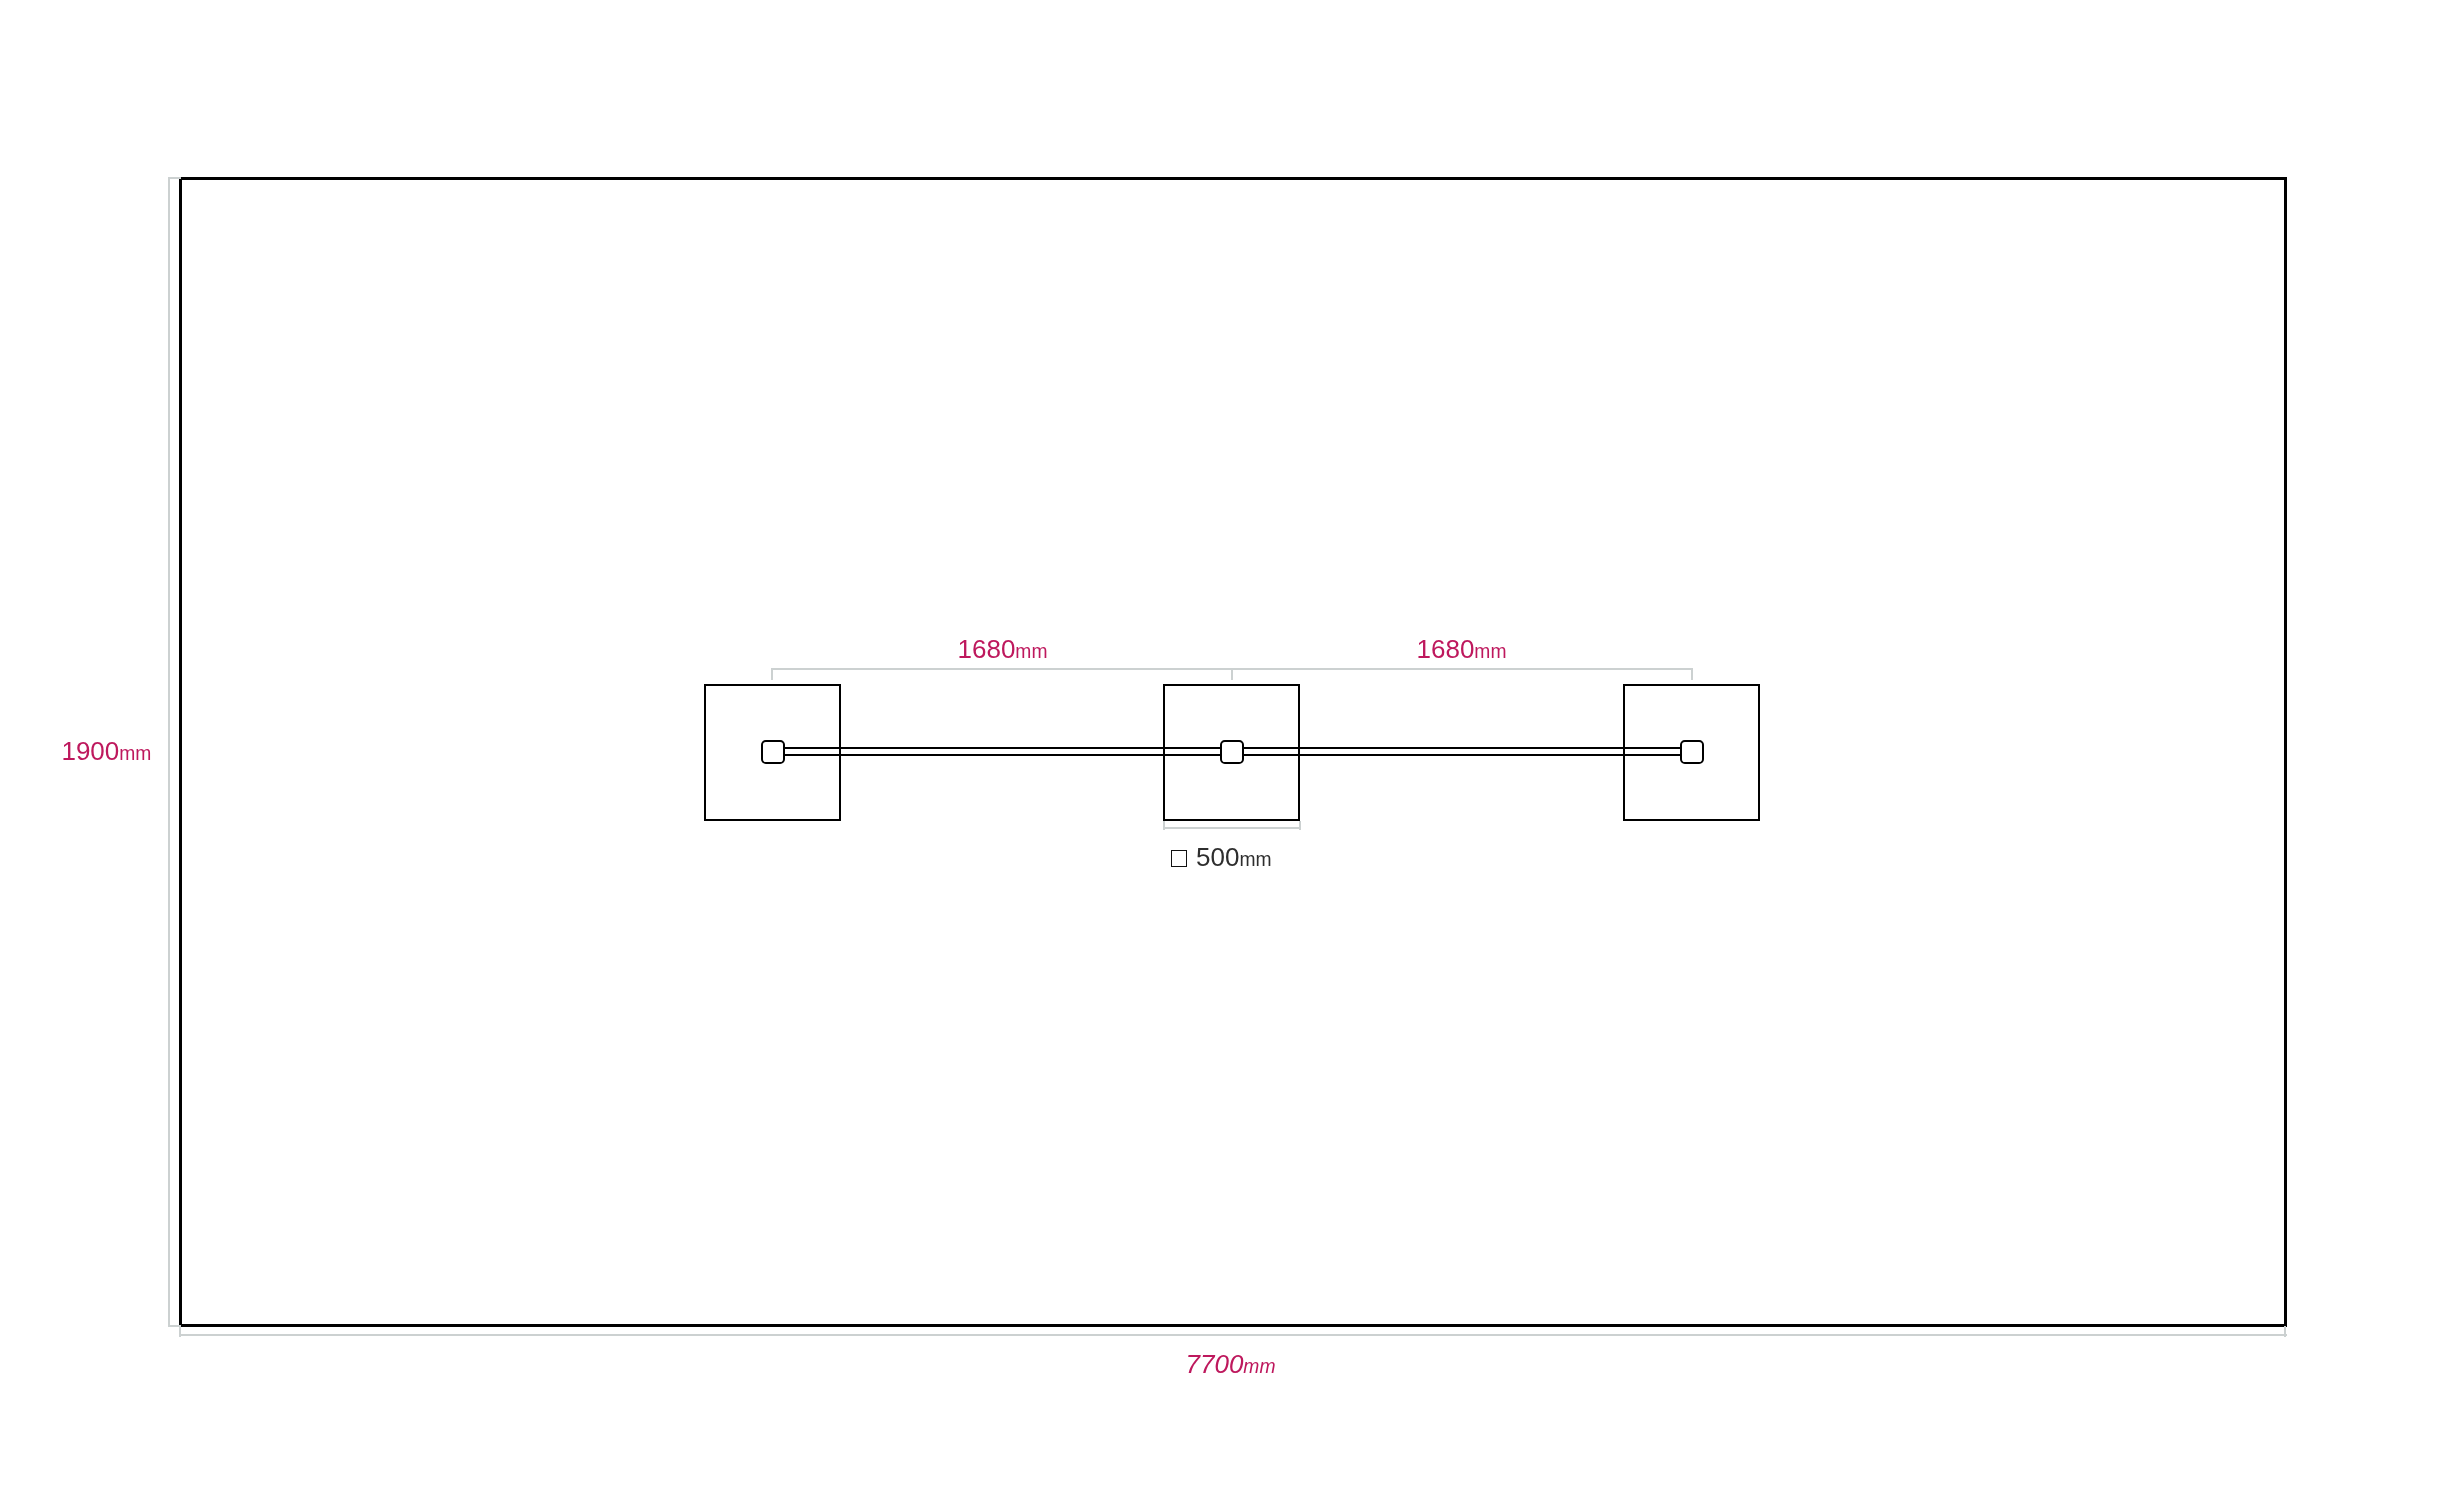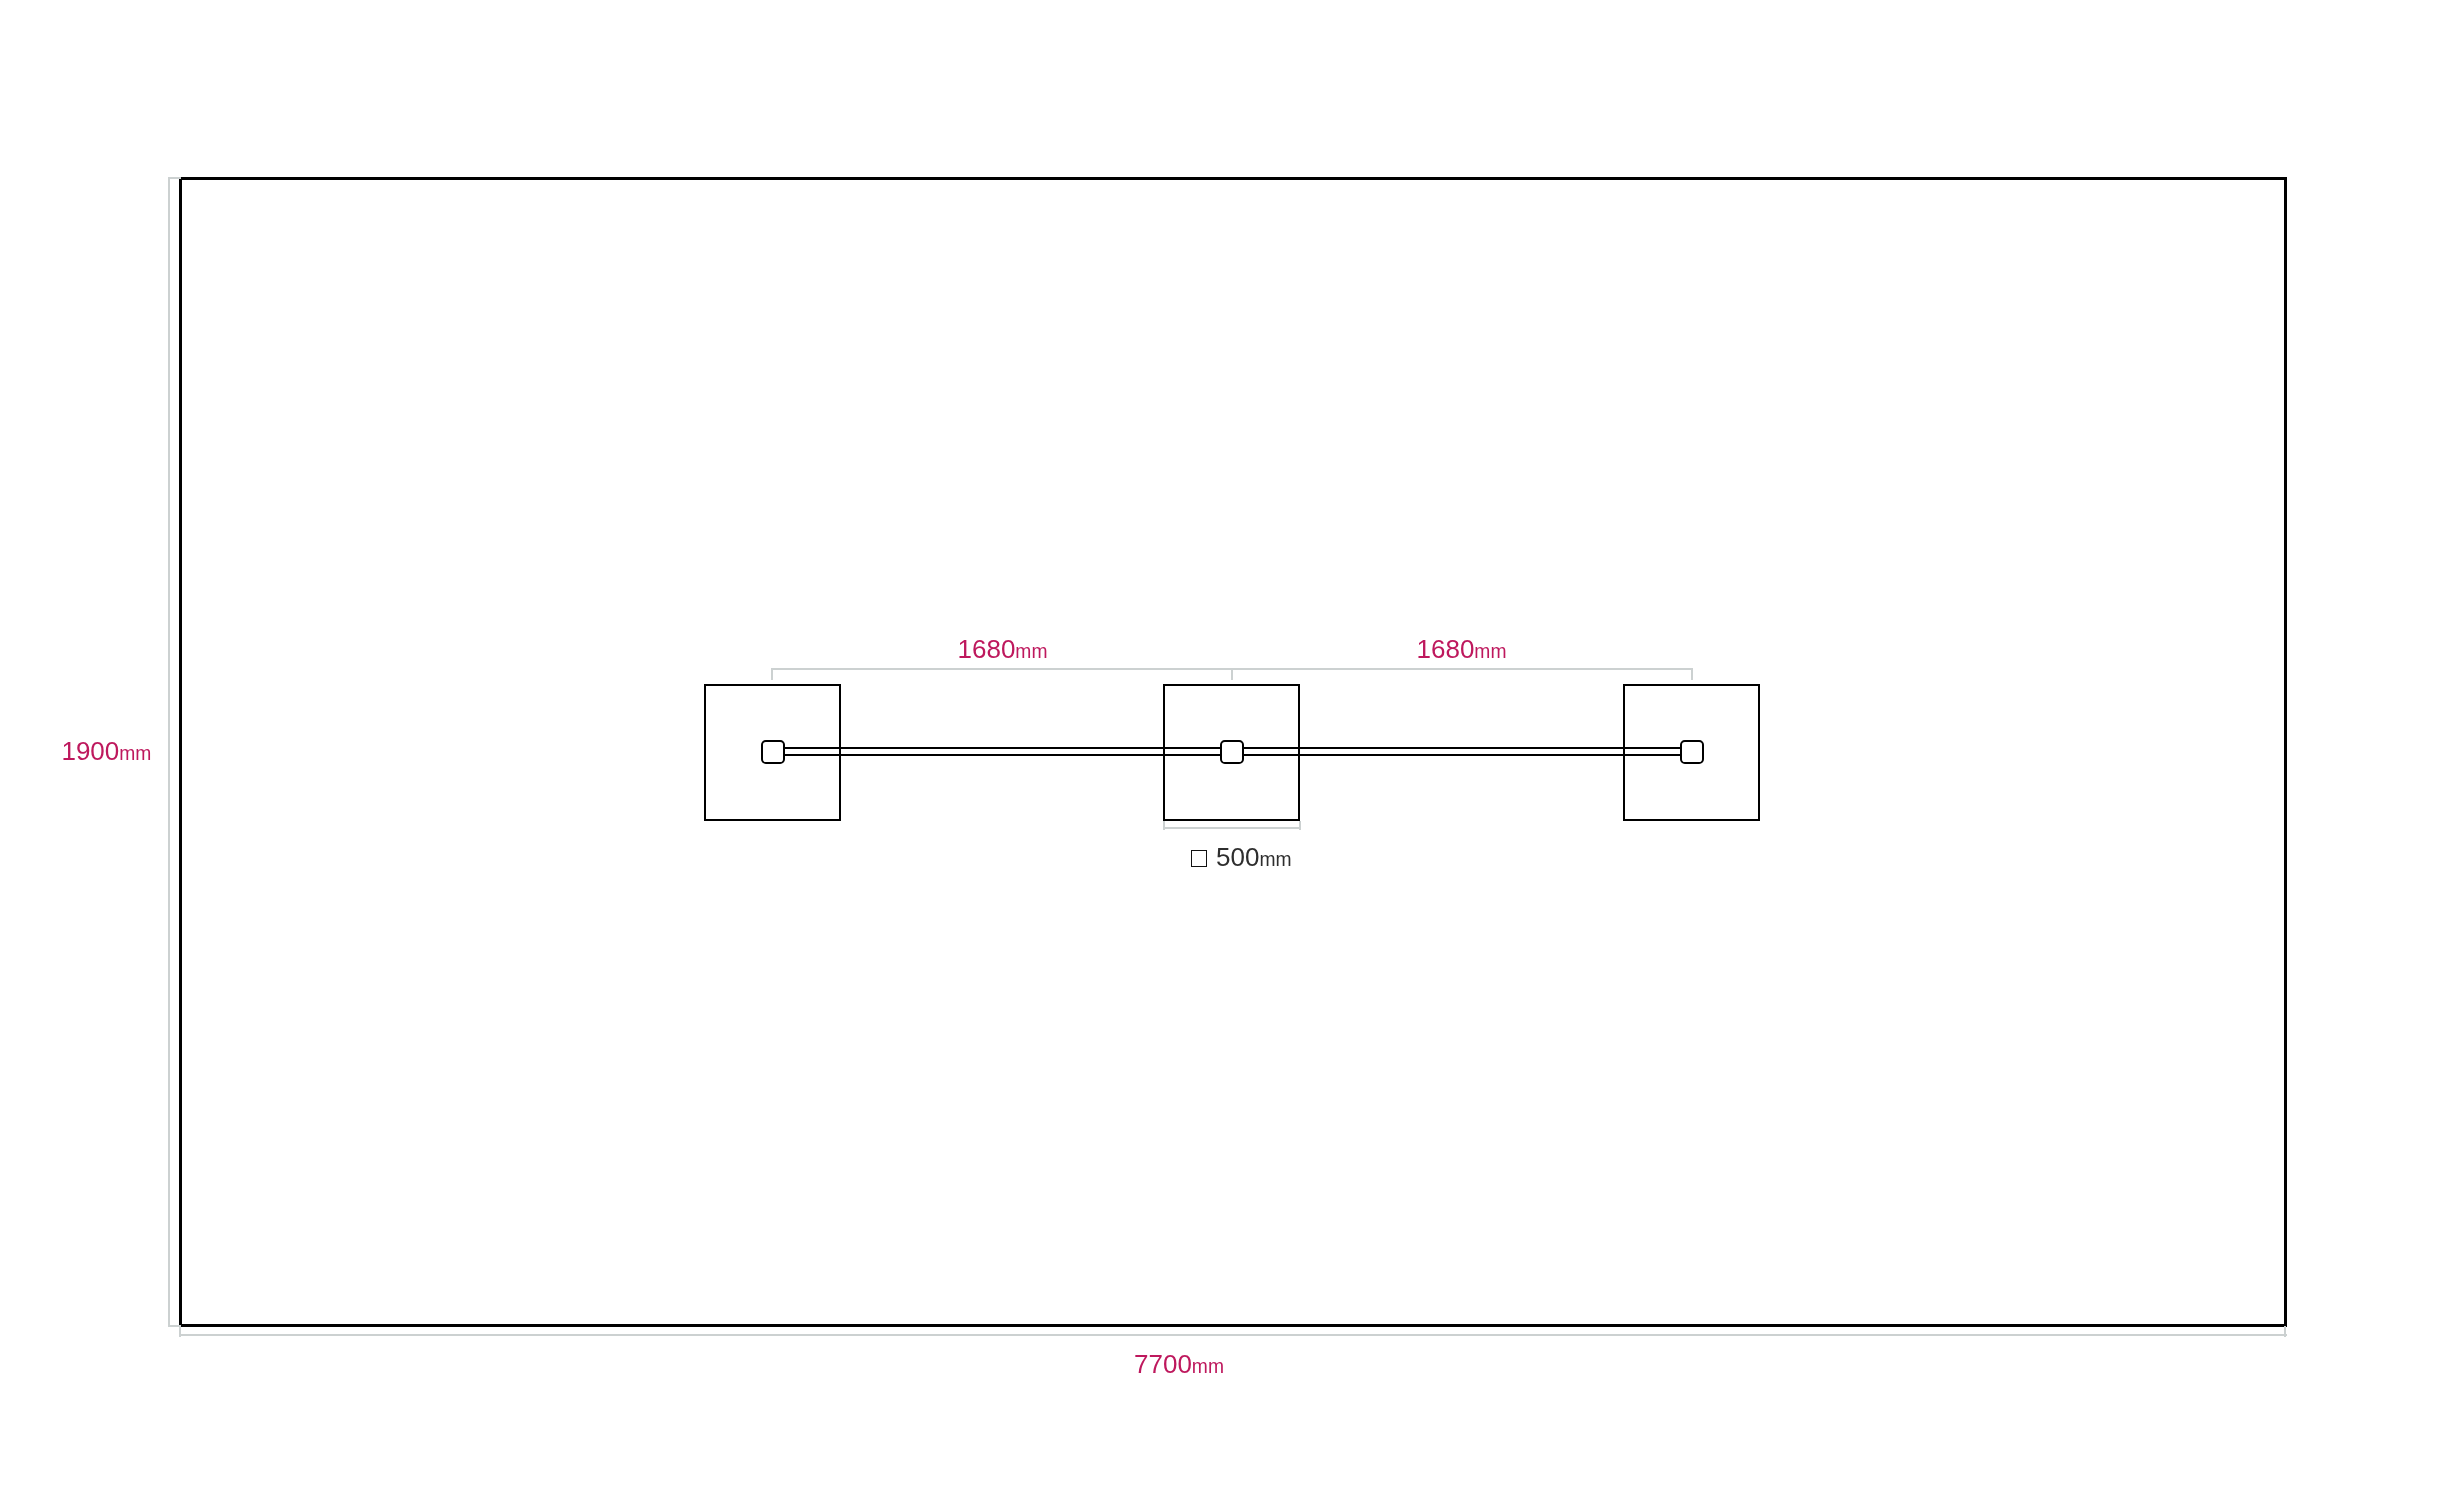--- a/index.html
+++ b/index.html
@@ -49,21 +49,21 @@
 
   
   .dim-label {
     color: #be185d;
     font-size: 26px;
     line-height: 26px;
     white-space: nowrap;
   }
   .dim-label .unit { font-size: 19.3px; }
   .label-height { left: 16.4px;   top: 738px;  width: 135px; text-align: right; }
-  .label-width  { left: 1134px; top: 1351px; width: 193px; text-align: left; }
+  .label-width  { left: 1134px; top: 1351px; width: 193px; text-align: center; font-style: italic; }
   .label-gap-l  { left: 906px;  top: 636px;  width: 193px; text-align: center; }
   .label-gap-r  { left: 1365px; top: 636px;  width: 193px; text-align: center; }
 
   
   .fixture {
     width: 137px; height: 137px;
     border: 2.9px solid #000000;
     box-sizing: border-box;
     background: #ffffff;
     top: 684px;
@@ -93,21 +93,20 @@
   .node-left   { left: 761px; }
   .node-center { left: 1220px; }
   .node-right  { left: 1680px; }
 
   
   .legend {
     left: 1171px; top: 844px;
     display: flex;
     align-items: center;
     gap: 8.7px;
-    margin-left: 20px;
   }
   .legend-swatch {
     width: 16.4px; height: 16.4px;
     border: 1.9px solid #111111;
     box-sizing: border-box;
     background: #ffffff;
   }
   .legend-text {
     color: #2e2e2e;
     font-size: 26px;

